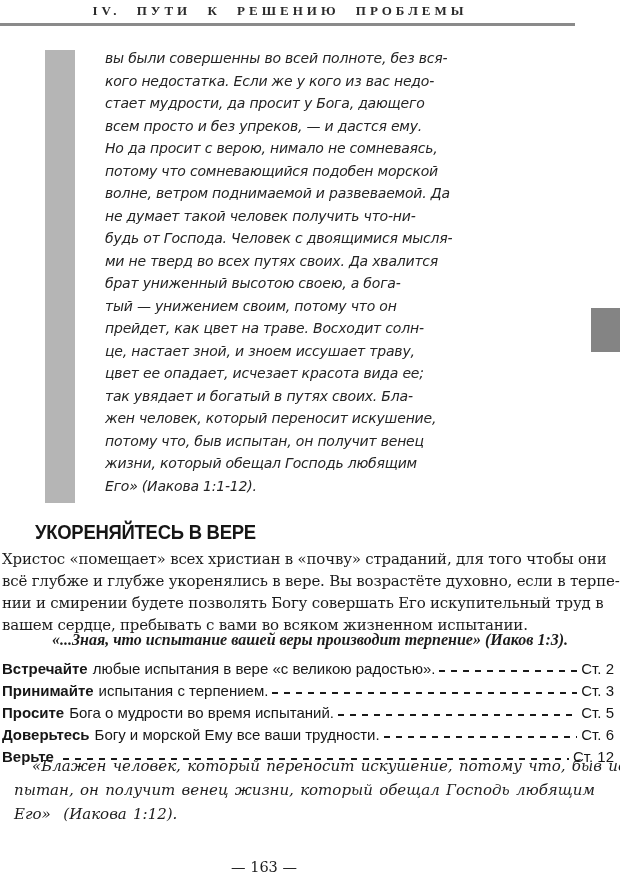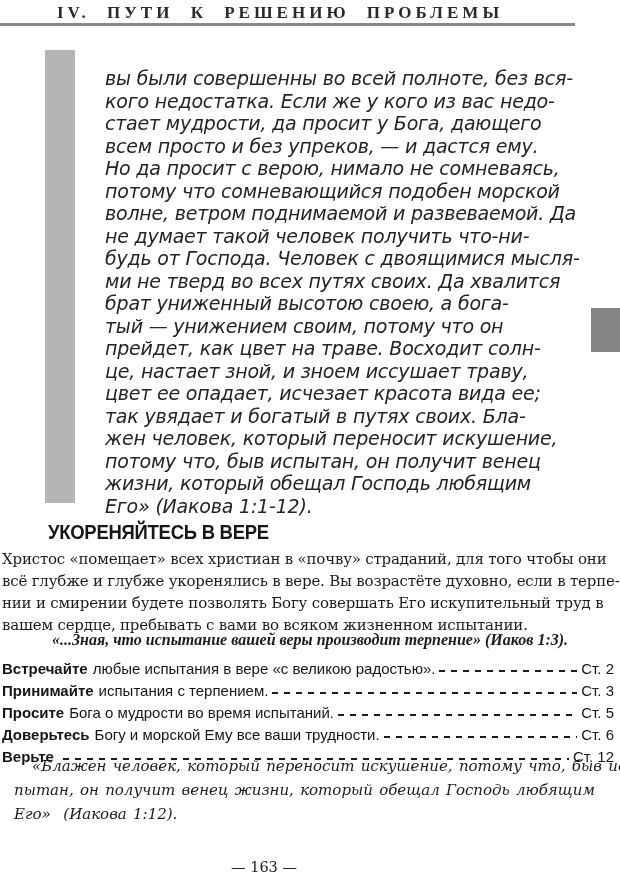--- a/index.html
+++ b/index.html
@@ -9,56 +9,55 @@
     background:#ffffff;
     overflow:hidden;
     color:#1c1c1c;
     font-family:"DejaVu Serif", serif;
   }
   
   .running-head{
     position:absolute;top:3px;left:0;width:560px;
     text-align:center;
     font-family:"Liberation Serif", serif;
-    font-size:17px;font-weight:bold;
+    font-size:13px;font-weight:bold;
     letter-spacing:4px;word-spacing:9px;
     color:#2a2a2a;
     text-transform:uppercase;
   }
   .head-rule{
     position:absolute;top:23px;left:0;
     width:575px;height:3px;
     background:#8a8a8a;
   }
   
   .quote-bar{
     position:absolute;left:45px;top:50px;
     width:30px;height:453px;
     background:#b5b5b5;
   }
   .quote-text{
     position:absolute;left:105px;top:47px;
     width:470px;
     font-family:"DejaVu Sans", sans-serif;
     font-style:italic;
-    font-size:19px;line-height:22.5px;
+    font-size:14px;line-height:22.5px;
     letter-spacing:-0.2px;
     white-space:pre;
     color:#242424;
-    margin-top:20px;
   }
   
   .side-tab{
     position:absolute;right:0;top:308px;
     width:29px;height:44px;
     background:#848484;
   }
   
   .section-heading{
-    position:absolute;left:48px;top:520px;margin:0;
+    position:absolute;left:35px;top:520px;margin:0;
     font-family:"Liberation Sans", sans-serif;
     font-size:21px;font-weight:bold;
     letter-spacing:-0.3px;
     color:#161616;
     white-space:nowrap;
   }
   .section-heading .squeeze{
     display:inline-block;
     transform:scaleX(0.88);
     transform-origin:0 50%;

